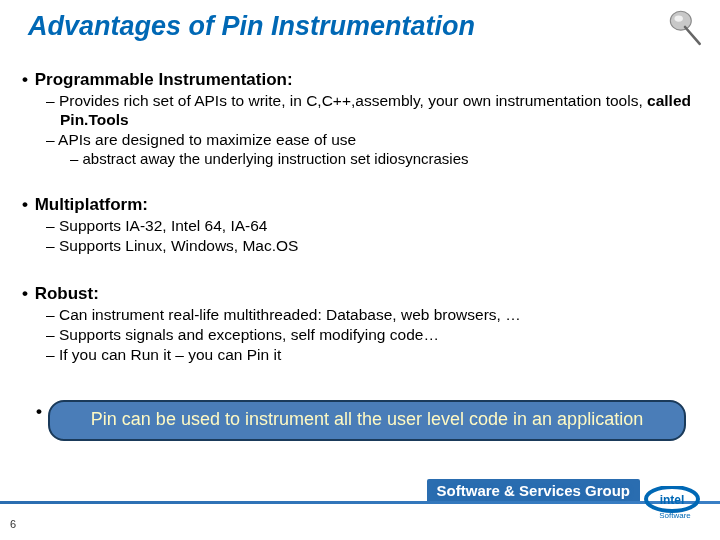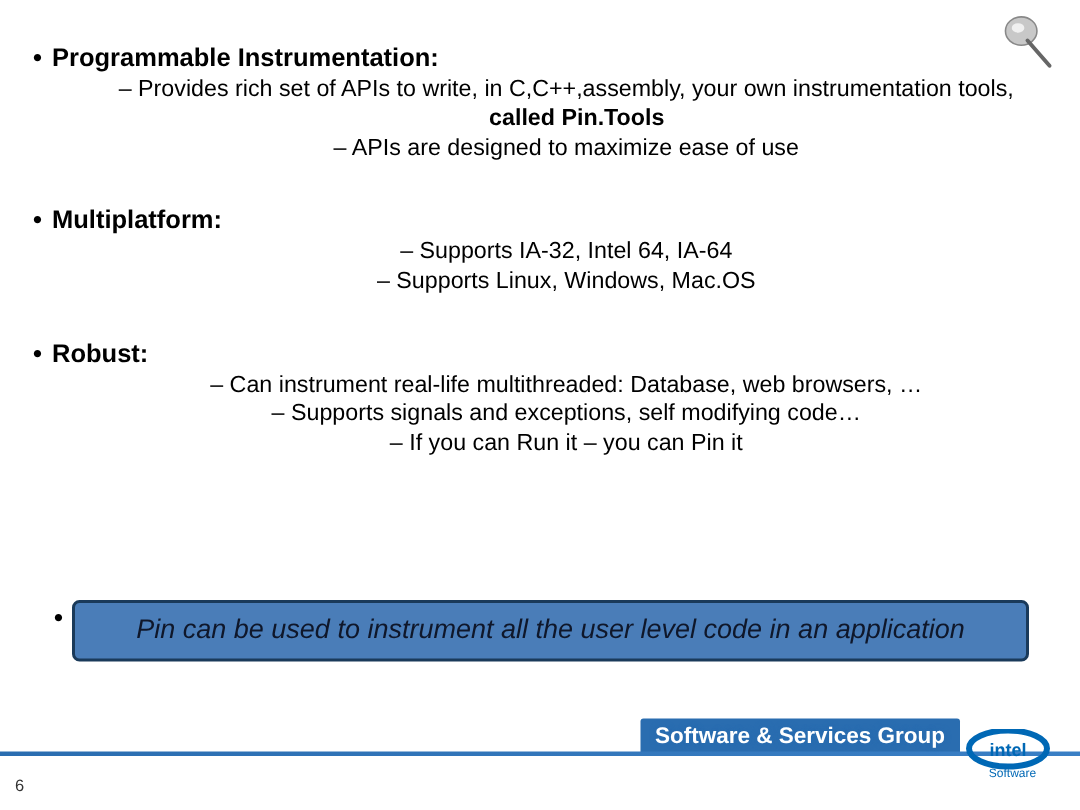--- a/index.html
+++ b/index.html
@@ -41,24 +41,23 @@
     margin-bottom: 2px;
     margin-top: 17px;
   }
   .b1::before {
     content: "• ";
     margin-left: -14px;
     margin-right: 2px;
   }
   .b2 {
     font-size: 15.5px;
-    margin-left: 41px;
+    margin-left: 24px;
     line-height: 1.22;
     margin-bottom: 1px;
-    text-align: center;
   }
   .b2::before {
     content: "– ";
     margin-left: -14px;
     margin-right: 0px;
   }
   .b3 {
     font-size: 15px;
     margin-left: 48px;
     line-height: 1.2;
@@ -68,25 +67,24 @@
     margin-left: -14px;
     margin-right: 0px;
   }
   .gap { height: 10px; }
   .highlight-box {
     position: absolute;
     left: 48px;
     right: 34px;
     top: 400px;
     background: #4a7db8;
-    color: #0f172a;
-    border-radius: 5px;
+    color: #fef9c3;
+    border-radius: 16px;
     border: 2px solid #1a3a5a;
     padding: 6px 16px 8px 16px;
-    font-style: italic;
     font-size: 18px;
     line-height: 1.25;
     text-align: center;
   }
   .lone-bullet {
     position: absolute;
     top: 402px;
     left: 36px;
     font-size: 17px;
     font-weight: bold;
@@ -147,26 +145,28 @@
 <div class="slide">
 
   <div class="pin-icon">
     <svg viewBox="0 0 40 40">
       <ellipse cx="16" cy="14" rx="10" ry="9" fill="#c8c8c8" stroke="#888" stroke-width="1"></ellipse>
       <ellipse cx="14" cy="12" rx="4" ry="3" fill="#f0f0f0"></ellipse>
       <path d="M 20 20 L 34 36" stroke="#666" stroke-width="2.5" stroke-linecap="round"></path>
     </svg>
   </div>
 
+  <h1 class="title">Advantages of Pin Instrumentation</h1>
 
   <div class="content">
 
     <div class="b1">Programmable Instrumentation:</div>
     <div class="b2"><span>Provides rich set of APIs to write, in C,C++,assembly, your own instrumentation tools, </span><b>called Pin.Tools</b></div>
     <div class="b2">APIs are designed to maximize ease of use</div>
+    <div class="b3">abstract away the underlying instruction set idiosyncrasies</div>
 
     <div class="gap"></div>
 
     <div class="b1">Multiplatform:</div>
     <div class="b2">Supports IA-32, Intel 64, IA-64</div>
     <div class="b2">Supports Linux, Windows, Mac.OS</div>
 
     <div class="gap"></div>
 
     <div class="b1">Robust:</div>

